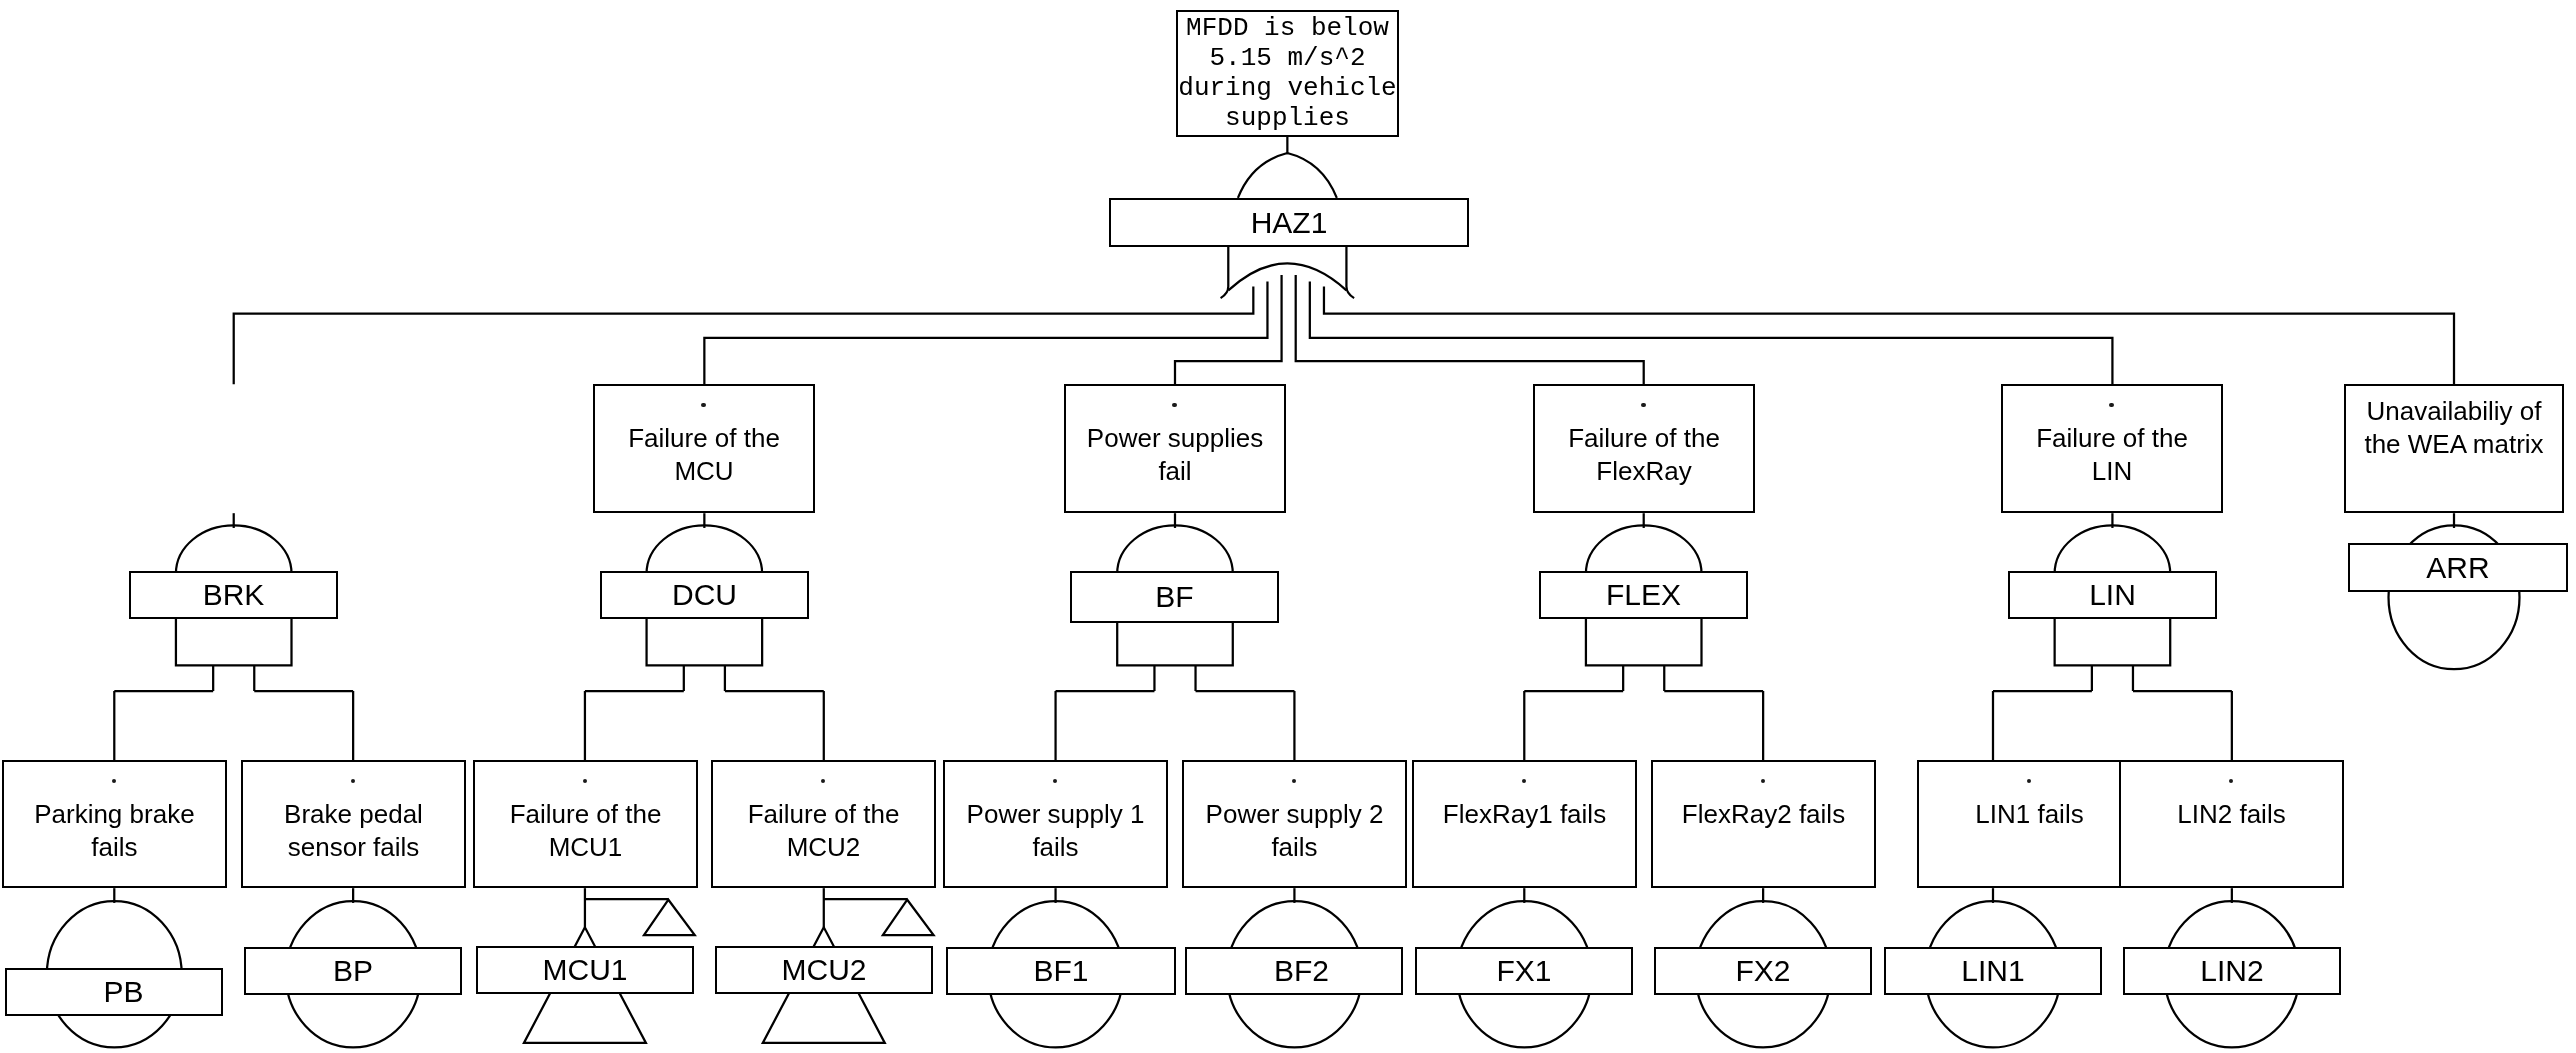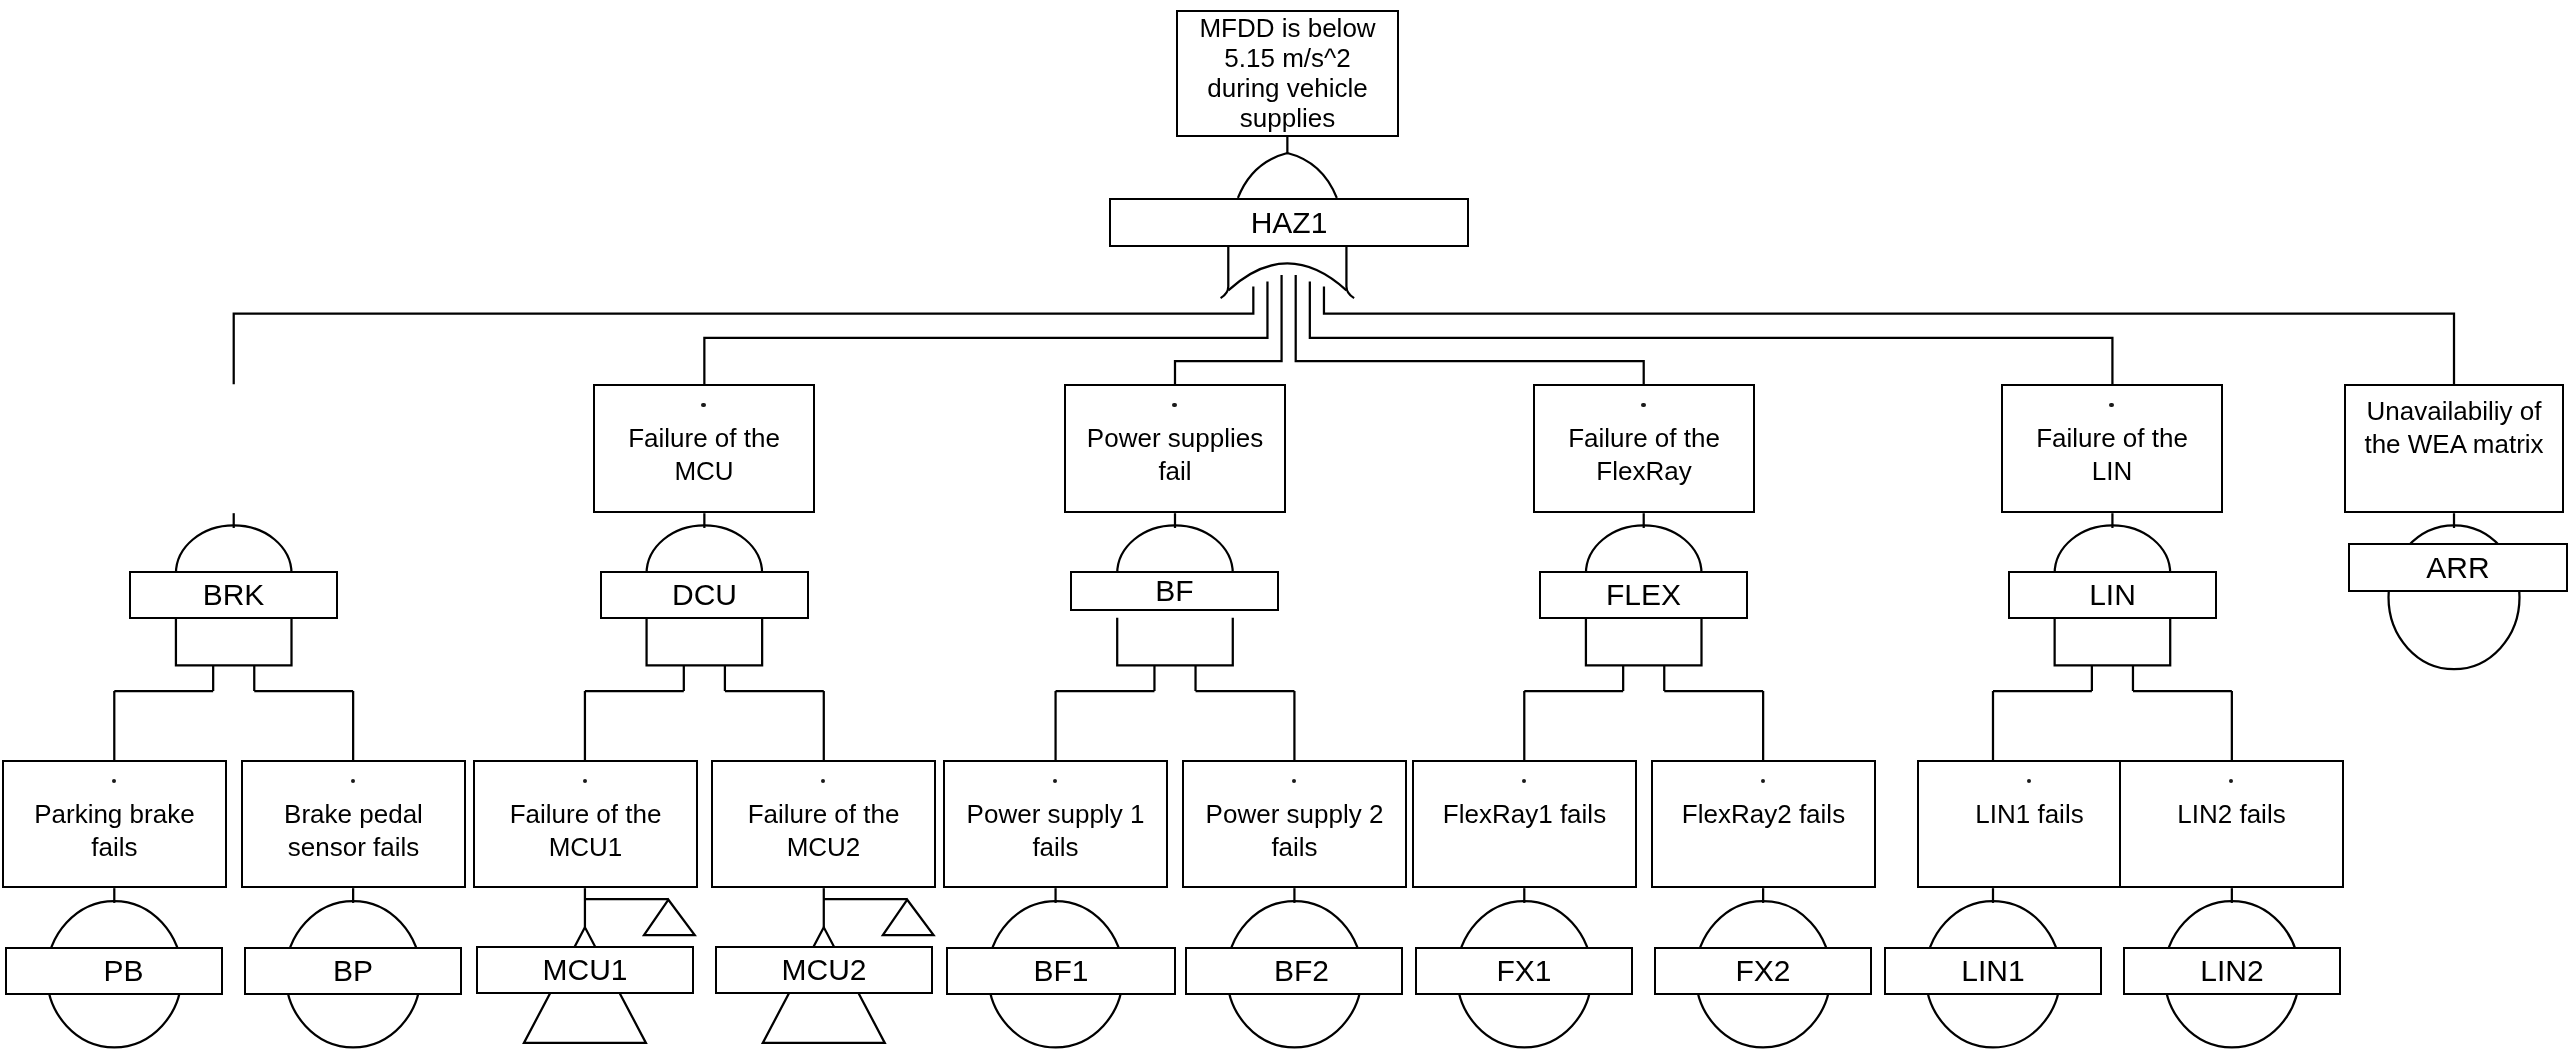--- a/index.html
+++ b/index.html
@@ -48,20 +48,21 @@
     display: flex;
     align-items: center;
     justify-content: center;
     font-size: 30px;
   }
   .top-event-box {
     display: flex;
     flex-direction: column;
     align-items: center;
     justify-content: center;
+    font-family: Liberation Mono, monospace;
   }
 </style>
 </head>
 <body>
 
 <div class="canvas">
 
   <svg class="wires" viewBox="0 0 4012 1641">
 
     <g>
@@ -226,21 +227,21 @@
         <div>the WEA matrix</div>
       </div>
   </div>
 
   <div class="label-rect" style="left:129px; top:571px; width:209px; height:48px;">
     <span>BRK</span>
   </div>
   <div class="label-rect" style="left:600px; top:571px; width:209px; height:48px;">
     <span>DCU</span>
   </div>
-  <div class="label-rect" style="left:1070px; top:571px; width:209px; height:40px;">
+  <div class="label-rect" style="left:1070px; top:571px; width:209px; height:52px;">
     <span>BF</span>
   </div>
   <div class="label-rect" style="left:1539px; top:571px; width:209px; height:48px;">
     <span>FLEX</span>
   </div>
   <div class="label-rect" style="left:2008px; top:571px; width:209px; height:48px;">
     <span>LIN</span>
   </div>
   <div class="label-rect" style="left:2348px; top:543px; width:220px; height:49px;">
     <span>ARR</span>
@@ -306,21 +307,21 @@
         <div>LIN1 fails</div>
       </div>
   </div>
   <div class="box" style="left:2119px; top:760px; width:225px; height:128px;">
     <span class="dot"></span>
     <div class="node-text" style="top:36px">
         <div>LIN2 fails</div>
       </div>
   </div>
 
-  <div class="label-rect" style="left:5.1px; top:947px; width:218px; height:48px;padding-left:19px;">
+  <div class="label-rect" style="left:5.1px; top:968px; width:218px; height:48px;padding-left:19px;">
     <span>PB</span>
   </div>
   <div class="label-rect" style="left:244px; top:947px; width:218px; height:48px;">
     <span>BP</span>
   </div>
   <div class="label-rect" style="left:476px; top:946px; width:218px; height:48px;">
     <span>MCU1</span>
   </div>
   <div class="label-rect" style="left:715px; top:946px; width:218px; height:48px;">
     <span>MCU2</span>

